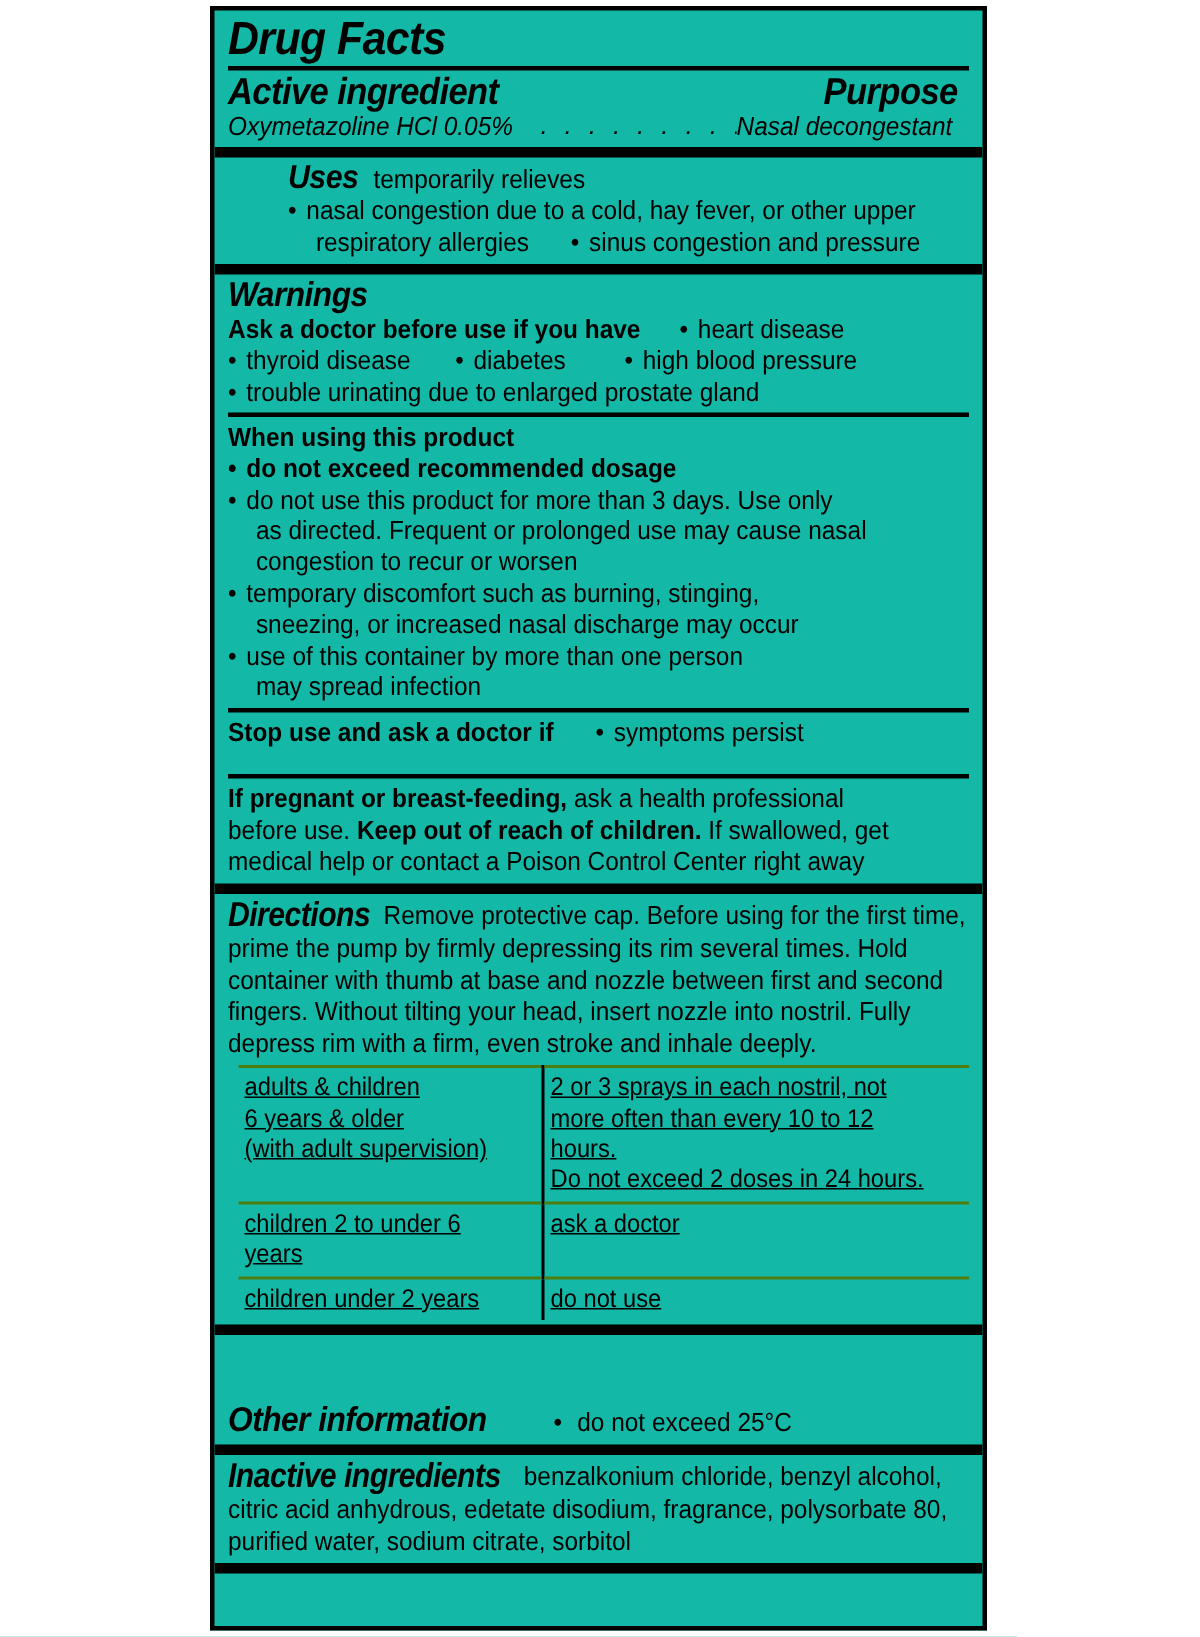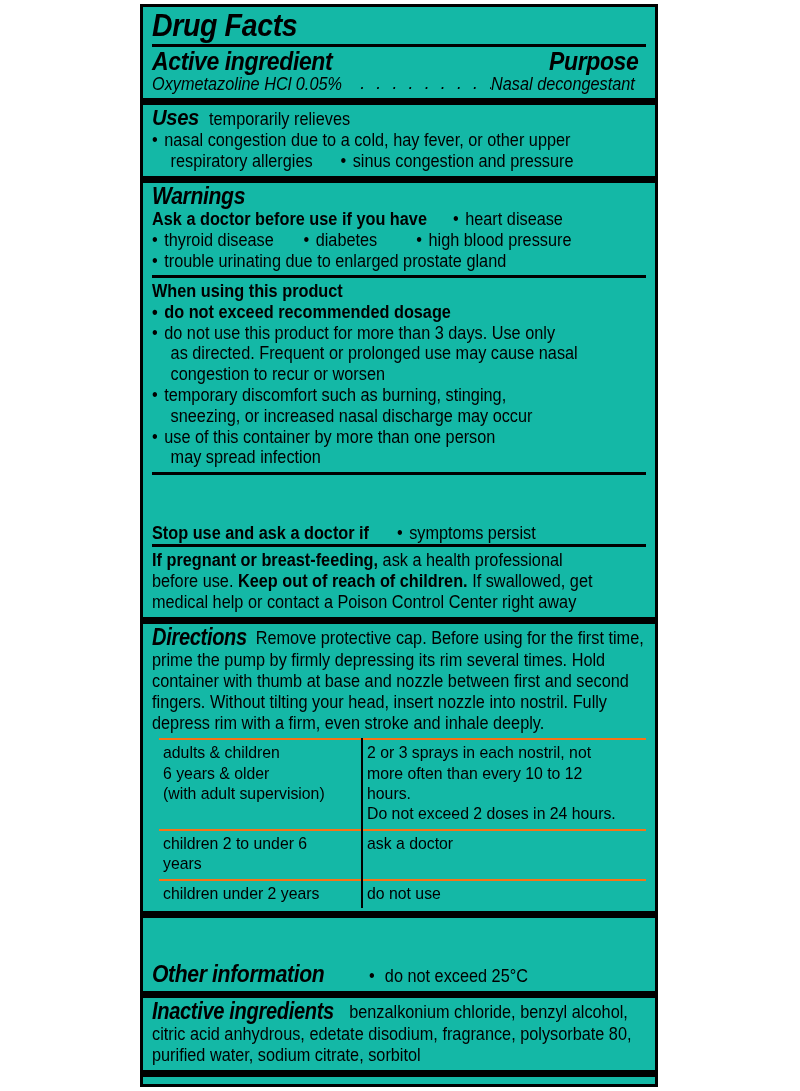--- a/index.html
+++ b/index.html
@@ -79,21 +79,21 @@
     flex: 1 1 auto;
     overflow: hidden;
     white-space: nowrap;
     letter-spacing: 3.2px;
     font-size: 17.5px;
     padding: 0 4px;
     transform: translateY(-1px);
   }
 
   
-  #uses-block { padding: 2px 9px 4px 9px; }
+  #uses-block { padding: 2px 9px 4px 9px; margin-left: 40px; }
   #uses-block .lead { display: flex; align-items: baseline; }
   #uses-block .lead .big-head { font-size: 22px; margin-right: 6px; }
 
   .bullet-line {
     display: flex;
     align-items: baseline;
     transform: scaleX(0.93);
     transform-origin: left center;
     font-size: 17.5px;
     line-height: 1.19;
@@ -110,21 +110,21 @@
     transform: scaleX(0.93);
     transform-origin: left center;
     font-size: 17.5px;
     line-height: 1.2;
   }
 
   
   #whenusing-block { padding: 3px 9px 4px 9px; border-radius: 15px; }
 
   
-  #stopuse-block { padding: 3px 9px 0 9px; margin-top: 45px; }
+  #stopuse-block { padding: 3px 9px 17px 9px; }
 
   
   #pregnancy-block { padding: 3px 9px 4px 9px; }
 
   
   #directions-block { padding: 2px 9px 2px 9px; }
   #directions-block .big-head { font-size: 23px; }
   #dir-para {
     font-size: 17.5px;
     line-height: 1.2;
@@ -142,24 +142,25 @@
   }
 
   
   #dose-table {
     margin: 2px 9px 3px 16px;
     border-collapse: collapse;
     width: calc(100% - 25px);
     font-size: 17px;
   }
   #dose-table td {
-    border-top: 2px solid #f97316;
+    border-top: 2px solid #4d7c0f;
     vertical-align: top;
     padding: 3px 6px 4px 4px;
     line-height: 1.2;
+    text-decoration: underline;
   }
   #dose-table td.c1 {
     border-right: 2px solid #000;
     width: 203px;
   }
   #dose-table td .sx {
     display: block;
     transform: scaleX(0.93);
     transform-origin: left center;
   }

